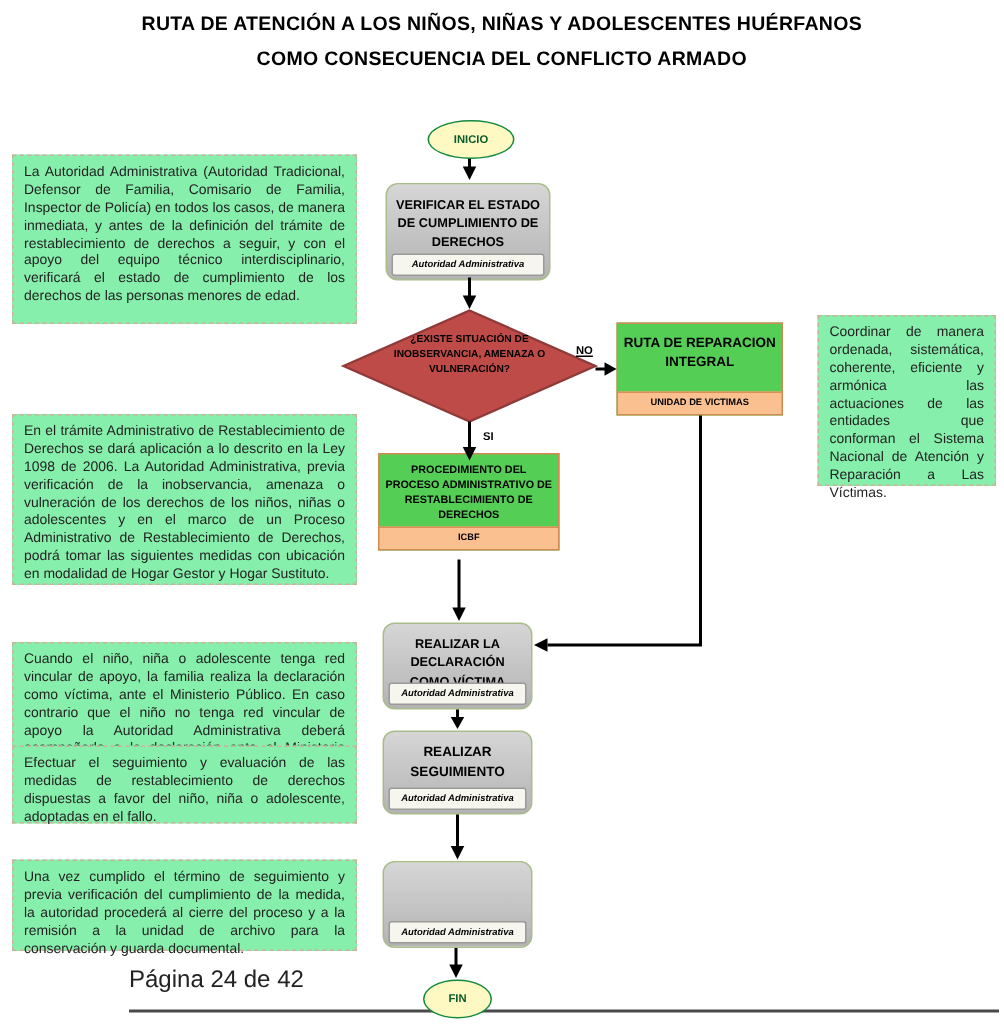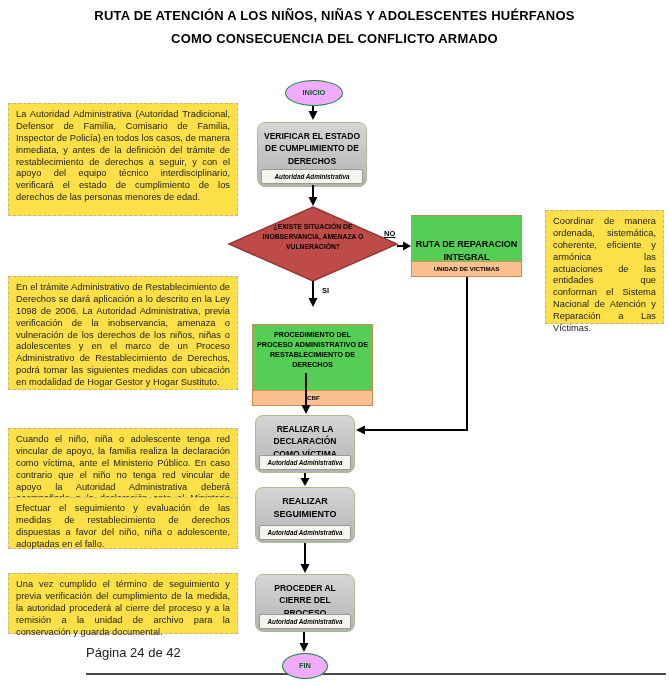--- a/index.html
+++ b/index.html
@@ -9,21 +9,21 @@
   }
   
   .title{position:absolute;top:8px;left:0;right:0;text-align:center;
     font-weight:bold;font-size:13px;letter-spacing:.2px;color:#000;}
   .title div{margin-bottom:8px;}
 
   
   .connectors{position:absolute;left:0;top:0;z-index:2;pointer-events:none;}
 
   
-  .note{position:absolute;background:#fde047;border:1px dashed #c9b49b;
+  .note{position:absolute;background:#86efac;border:1px dashed #c9b49b;
     font-size:9.3px;line-height:1.28;text-align:justify;color:#222;
     padding:5px 7px;box-sizing:border-box;z-index:1;}
   .note1{left:8px;top:103px;width:230px;height:113px;}
   .note2{left:8px;top:276px;width:230px;height:114px;}
   .note3{left:8px;top:400px;width:230px;height:86px;margin-top:28px;}
   .note4{left:8px;top:497px;width:230px;height:52px;}
   .note5{left:8px;top:573px;width:230px;height:61px;}
   .noteR{left:545px;top:210px;width:119px;height:114px;text-align:justify;}
 
   
@@ -41,42 +41,42 @@
   .seguimiento .lbl{font-size:9px;}
 
   
   .green{position:absolute;box-sizing:border-box;border:1px solid #cf8a50;
     background:#55ce55;z-index:1;text-align:center;font-weight:bold;color:#000;}
   .green .lbl{font-size:8.3px;line-height:1.4;padding:6px 3px 0 3px;}
   .green .actor{position:absolute;left:0;right:0;bottom:0;height:14px;
     background:#fac090;border-top:1px solid #d98f57;
     font-size:6.2px;line-height:14px;font-weight:bold;}
   .reparacion{left:411px;top:215px;width:111px;height:62px;}
-  .reparacion .lbl{font-size:9px;padding-top:22px;}
-  .procedimiento{left:252px;top:324px;width:121px;height:82px;}
+  .reparacion .lbl{font-size:9px;padding-top:6px;}
+  .procedimiento{left:252px;top:302px;width:121px;height:65px;}
   .procedimiento .lbl{font-size:7.2px;padding-top:5px;}
 
   
-  .oval{position:absolute;border-radius:50%;background:#f0abfc;
+  .oval{position:absolute;border-radius:50%;background:#fef9c3;
     border:1px solid #128a3c;z-index:3;text-align:center;
     font-weight:bold;color:#0a5c2c;}
   .inicio{left:285px;top:80px;width:56px;height:24px;font-size:7.5px;line-height:24px;}
   .fin{left:282px;top:653px;width:44px;height:24px;font-size:7.5px;line-height:24px;}
 
   
   .decision-text{position:absolute;left:249px;top:222px;width:128px;z-index:3;
     text-align:center;font-weight:bold;font-size:6.8px;line-height:1.45;color:#000;}
 
   
   .branch{position:absolute;z-index:3;font-weight:bold;font-size:7.5px;color:#000;}
   .no-label{left:384px;top:229px;text-decoration:underline;}
   .si-label{left:322px;top:286px;}
 
   
-  .page-num{position:absolute;left:86px;top:645px;font-size:13px;color:#222;z-index:1;}
+  .page-num{position:absolute;left:86px;top:645px;font-size:16px;color:#222;z-index:1;}
   .footer-line{position:absolute;left:86px;top:673px;width:580px;height:2px;
     background:#4a4a4a;z-index:1;}
 </style>
 </head>
 <body>
 
 <div class="page">
 
   <div class="title">
     <div>RUTA DE ATENCIÓN A LOS NIÑOS, NIÑAS Y ADOLESCENTES HUÉRFANOS</div>
@@ -141,21 +141,20 @@
     <div class="lbl">REALIZAR SEGUIMIENTO</div>
     <div class="actor">Autoridad Administrativa</div>
   </div>
 
   <div class="proc declaracion">
     <div class="lbl">REALIZAR LA DECLARACIÓN COMO VÍCTIMA</div>
     <div class="actor">Autoridad Administrativa</div>
   </div>
 
   <div class="proc cierre">
-    <div class="lbl">PROCEDER AL CIERRE DEL PROCESO</div>
     <div class="actor">Autoridad Administrativa</div>
   </div>
 
   <div class="note note1">La Autoridad Administrativa (Autoridad Tradicional, Defensor de Familia, Comisario de Familia, Inspector de Policía) en todos los casos, de manera inmediata, y antes de la definición del trámite de restablecimiento de derechos a seguir, y con el apoyo del equipo técnico interdisciplinario, verificará el estado de cumplimiento de los derechos de las personas menores de edad.</div>
   <div class="note note2">En el trámite Administrativo de Restablecimiento de Derechos se dará aplicación a lo descrito en la Ley 1098 de 2006. La Autoridad Administrativa, previa verificación de la inobservancia, amenaza o vulneración de los derechos de los niños, niñas o adolescentes y en el marco de un Proceso Administrativo de Restablecimiento de Derechos, podrá tomar las siguientes medidas con ubicación en modalidad de Hogar Gestor y Hogar Sustituto.</div>
   <div class="note note3">Cuando el niño, niña o adolescente tenga red vincular de apoyo, la familia realiza la declaración como víctima, ante el Ministerio Público. En caso contrario que el niño no tenga red vincular de apoyo la Autoridad Administrativa deberá acompañarlo a la declaración ante el Ministerio Publico.</div>
   <div class="note note4">Efectuar el seguimiento y evaluación de las medidas de restablecimiento de derechos dispuestas a favor del niño, niña o adolescente, adoptadas en el fallo.</div>
   <div class="note note5">Una vez cumplido el término de seguimiento y previa verificación del cumplimiento de la medida, la autoridad procederá al cierre del proceso y a la remisión a la unidad de archivo para la conservación y guarda documental.</div>
   <div class="note noteR">Coordinar de manera ordenada, sistemática, coherente, eficiente y armónica las actuaciones de las entidades que conforman el Sistema Nacional de Atención y Reparación a Las Víctimas.</div>
 

